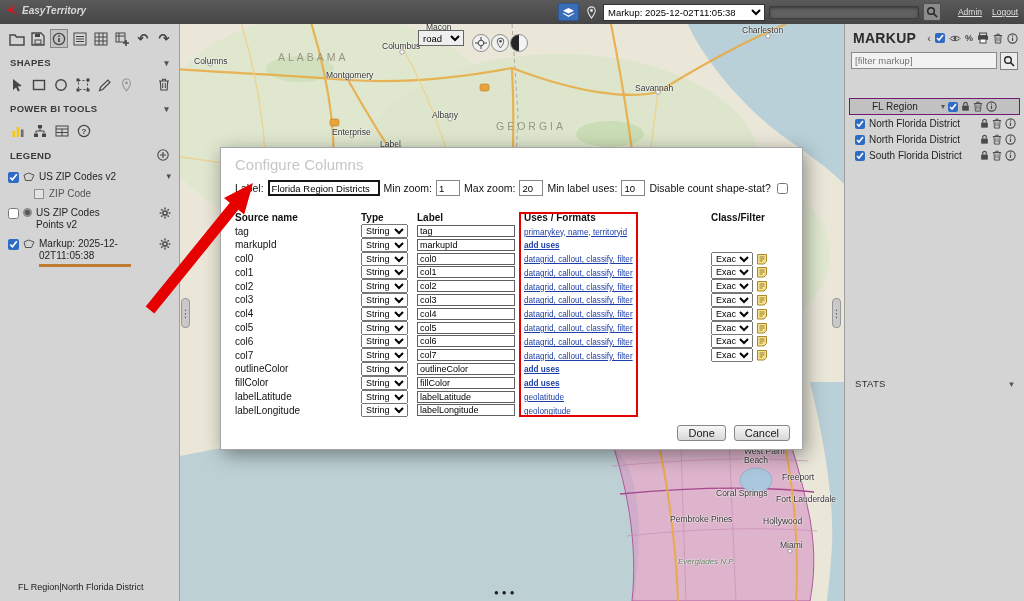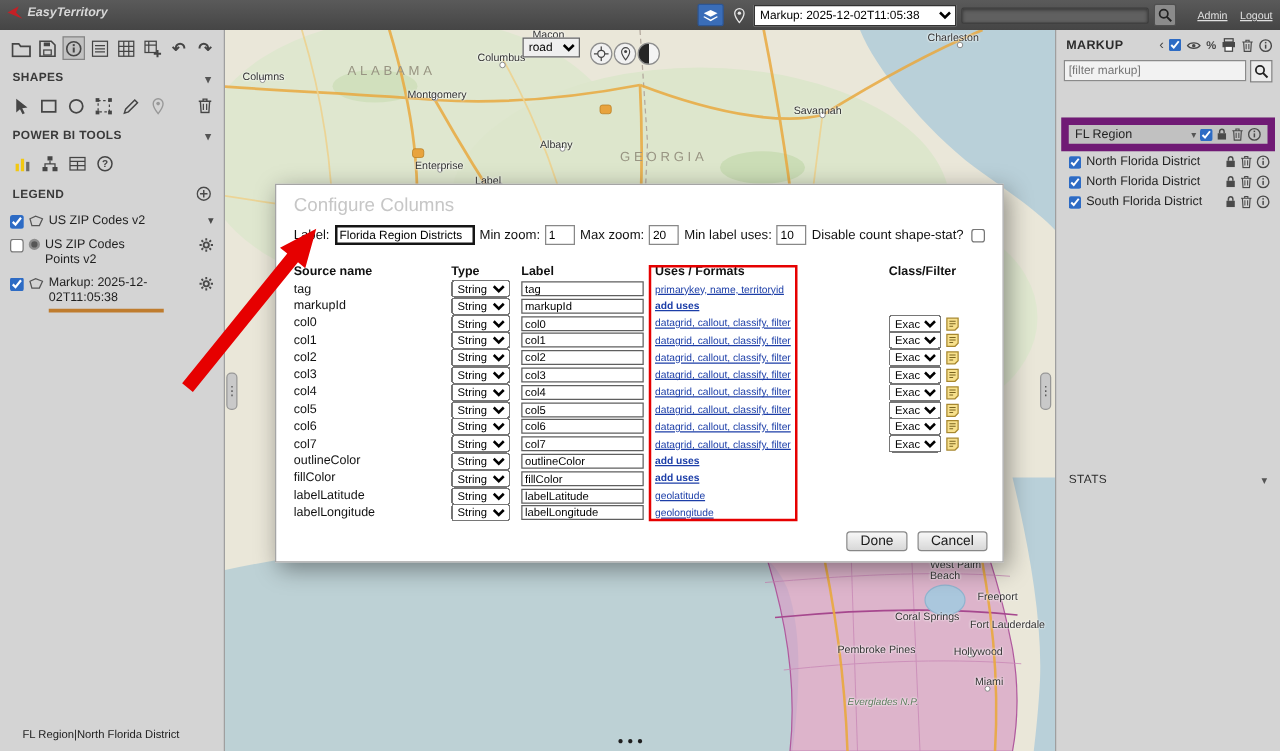--- a/index.html
+++ b/index.html
@@ -46,29 +46,29 @@
 .mlbl.state{font-size:10.5px;letter-spacing:3px;color:#989482;text-shadow:none}
 .mlbl.park{font-style:italic;color:#5c7a5c;font-size:8px}
 .map-basemap{position:absolute;left:238px;top:6px;width:46px;height:16px;font-size:9.5px;border:1px solid #666}
 .map-circle{position:absolute;top:10px;width:18px;height:18px;border-radius:50%;background:#f1f1f1;border:1px solid #8e8e8e;display:flex;align-items:center;justify-content:center;color:#444;cursor:pointer;padding:0}
 .map-circle.contrast{background:linear-gradient(90deg,#262626 50%,#f4f4f4 50%)}
 .vhandle{position:absolute;top:274px;width:9px;height:30px;background:#c9c9c9;border:1px solid #979797;border-radius:4px;display:flex;align-items:center;justify-content:center;font-size:10px;color:#4e4e4e;cursor:col-resize}
 .bdots{position:absolute;left:314px;top:564px;font-size:8px;letter-spacing:3px;color:#1f1f1f;cursor:row-resize}
 
 #right{position:absolute;left:844px;top:24px;width:180px;height:577px;background:#d4d4d4;border-left:1px solid #9f9f9f;font-size:10px}
 .r-hdr{display:flex;align-items:center;padding:6px 6px 4px 8px}
-.r-title{font-weight:bold;font-size:10px;color:#2c2c2c;letter-spacing:.3px}
+.r-title{font-weight:bold;font-size:14px;color:#2c2c2c;letter-spacing:.3px}
 .r-hdr-icons{margin-left:auto;display:flex;align-items:center;gap:4px;color:#474747}
 .r-hdr-icons input{width:10px;height:10px;accent-color:#2d6bc4}
 .chevtxt{font-size:11px;line-height:1;cursor:pointer}
 .pct{font-size:9px;font-weight:bold;cursor:pointer}
 .r-filter{display:flex;gap:3px;padding:2px 6px}
 .r-filter input{flex:1;height:17px;border:1px solid #8a8a8a;background:#f2f2f2;font-size:9.5px;padding:0 3px;color:#444}
 .r-search{width:18px;height:18px;background:#ececec;border:1px solid #808080;display:flex;align-items:center;justify-content:center;color:#222;cursor:pointer;padding:0}
-.r-group{display:flex;align-items:center;gap:4px;margin:26px 4px 0 4px;padding:2px 5px;background:#c1c1c1;border:6px solid #701a75;color:#222}
+.r-group{display:flex;align-items:center;gap:4px;margin:26px 4px 0 4px;padding:2px 22px;background:#c1c1c1;border:1px solid #701a75;color:#222}
 .r-icons{margin-left:auto;display:flex;align-items:center;gap:3px;color:#4a4a4a}
 .r-icons .chev{font-size:8px}
 .r-row{display:flex;align-items:center;gap:4px;padding:3px 8px 2px 10px;color:#1f1f1f}
 .r-row input{width:10px;height:10px;accent-color:#2d6bc4;flex:none}
 .r-stats{position:absolute;left:0;top:352px;width:100%;display:flex;align-items:center;justify-content:space-between;padding:2px 10px;font-weight:normal;font-size:9.5px;color:#2c2c2c;letter-spacing:.3px}
 
 #dlg{position:absolute;left:220px;top:147px;width:583px;height:303px;background:#fff;border:1px solid #a5a5a5;box-shadow:3px 5px 18px rgba(0,0,0,.4);z-index:10}
 .dlg-title{font-size:15px;color:#c6c6c6;padding:8px 0 4px 14px;height:30px}
 .dlg-fields{display:flex;align-items:center;gap:4px;padding:0 10px 0 14px;font-size:10.5px;height:20px;color:#111}
 .dlg-fields input[type=text]{height:16px;border:1px solid #888;font-size:9.5px;padding:0 2px}
@@ -371,20 +371,24 @@
     </div>
 
     <div class="legend-list">
       <div class="lg-row">
         <input type="checkbox" checked="true" style="">
         <svg class="ic lyr-ico" width="12" height="10">
             <use href="#i-poly"></use>
           </svg>
         <span class="lg-label">US ZIP Codes v2</span>
         <span class="lg-tail chev">▾</span>
+      </div>
+      <div class="lg-sub">
+        <span class="swatch"></span>
+        <span class="lg-label sub-label">ZIP Code</span>
       </div>
       <div class="lg-row">
         <input type="checkbox" style="">
         <span class="dot-ico"></span>
         <span class="lg-label">US ZIP Codes Points v2</span>
         <span class="lg-tail">
             <svg class="ic" width="12" height="12">
               <use href="#i-gear"></use>
             </svg>
           </span>

